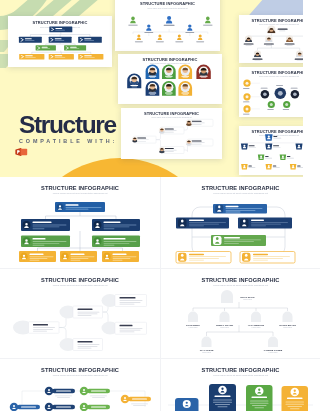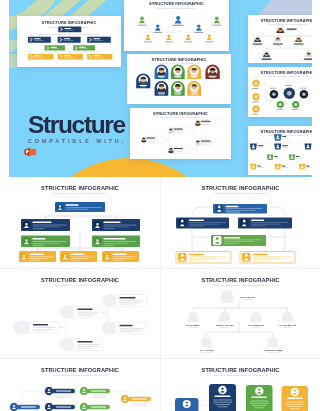--- a/index.html
+++ b/index.html
@@ -1,19 +1,19 @@
 <!DOCTYPE html>
 <html><head>
 <meta charset="utf-8">
 <style>
   html,body{margin:0;padding:0;}
   body{width:320px;height:411px;overflow:hidden;background:#ffffff;
        font-family:"Liberation Sans",sans-serif;}
   #page{position:relative;width:320px;height:411px;overflow:hidden;background:#fff;}
-  #hero{position:absolute;left:9px;top:0;width:303px;height:177px;overflow:hidden;background:#7dd3fc;}
+  #hero{position:absolute;left:0;top:0;width:303px;height:177px;overflow:hidden;background:#fef9c3;}
   #grid{position:absolute;left:0;top:177px;width:320px;height:234px;background:#fff;overflow:hidden;}
   .card{position:absolute;background:#fff;overflow:hidden;z-index:5;}
   .shadow{box-shadow:0 1px 6px rgba(45,60,95,.17);}
   .cell{position:absolute;overflow:hidden;background:#fff;}
   .gl{position:absolute;background:#f1f2f5;}
   svg{display:block;}
   #brand-title{position:absolute;z-index:2;font-weight:700;color:#242c47;letter-spacing:-1.35px;font-size:24.5px;line-height:27px;}
   #brand-compat{position:absolute;z-index:2;color:#5c6478;letter-spacing:2.9px;font-weight:700;font-size:5.4px;line-height:6px;}
   #ppt-icon{position:absolute;z-index:2;}
   .sv-t{font-size:8px;font-weight:700;fill:#2b3245;text-anchor:middle;letter-spacing:.1px;}

